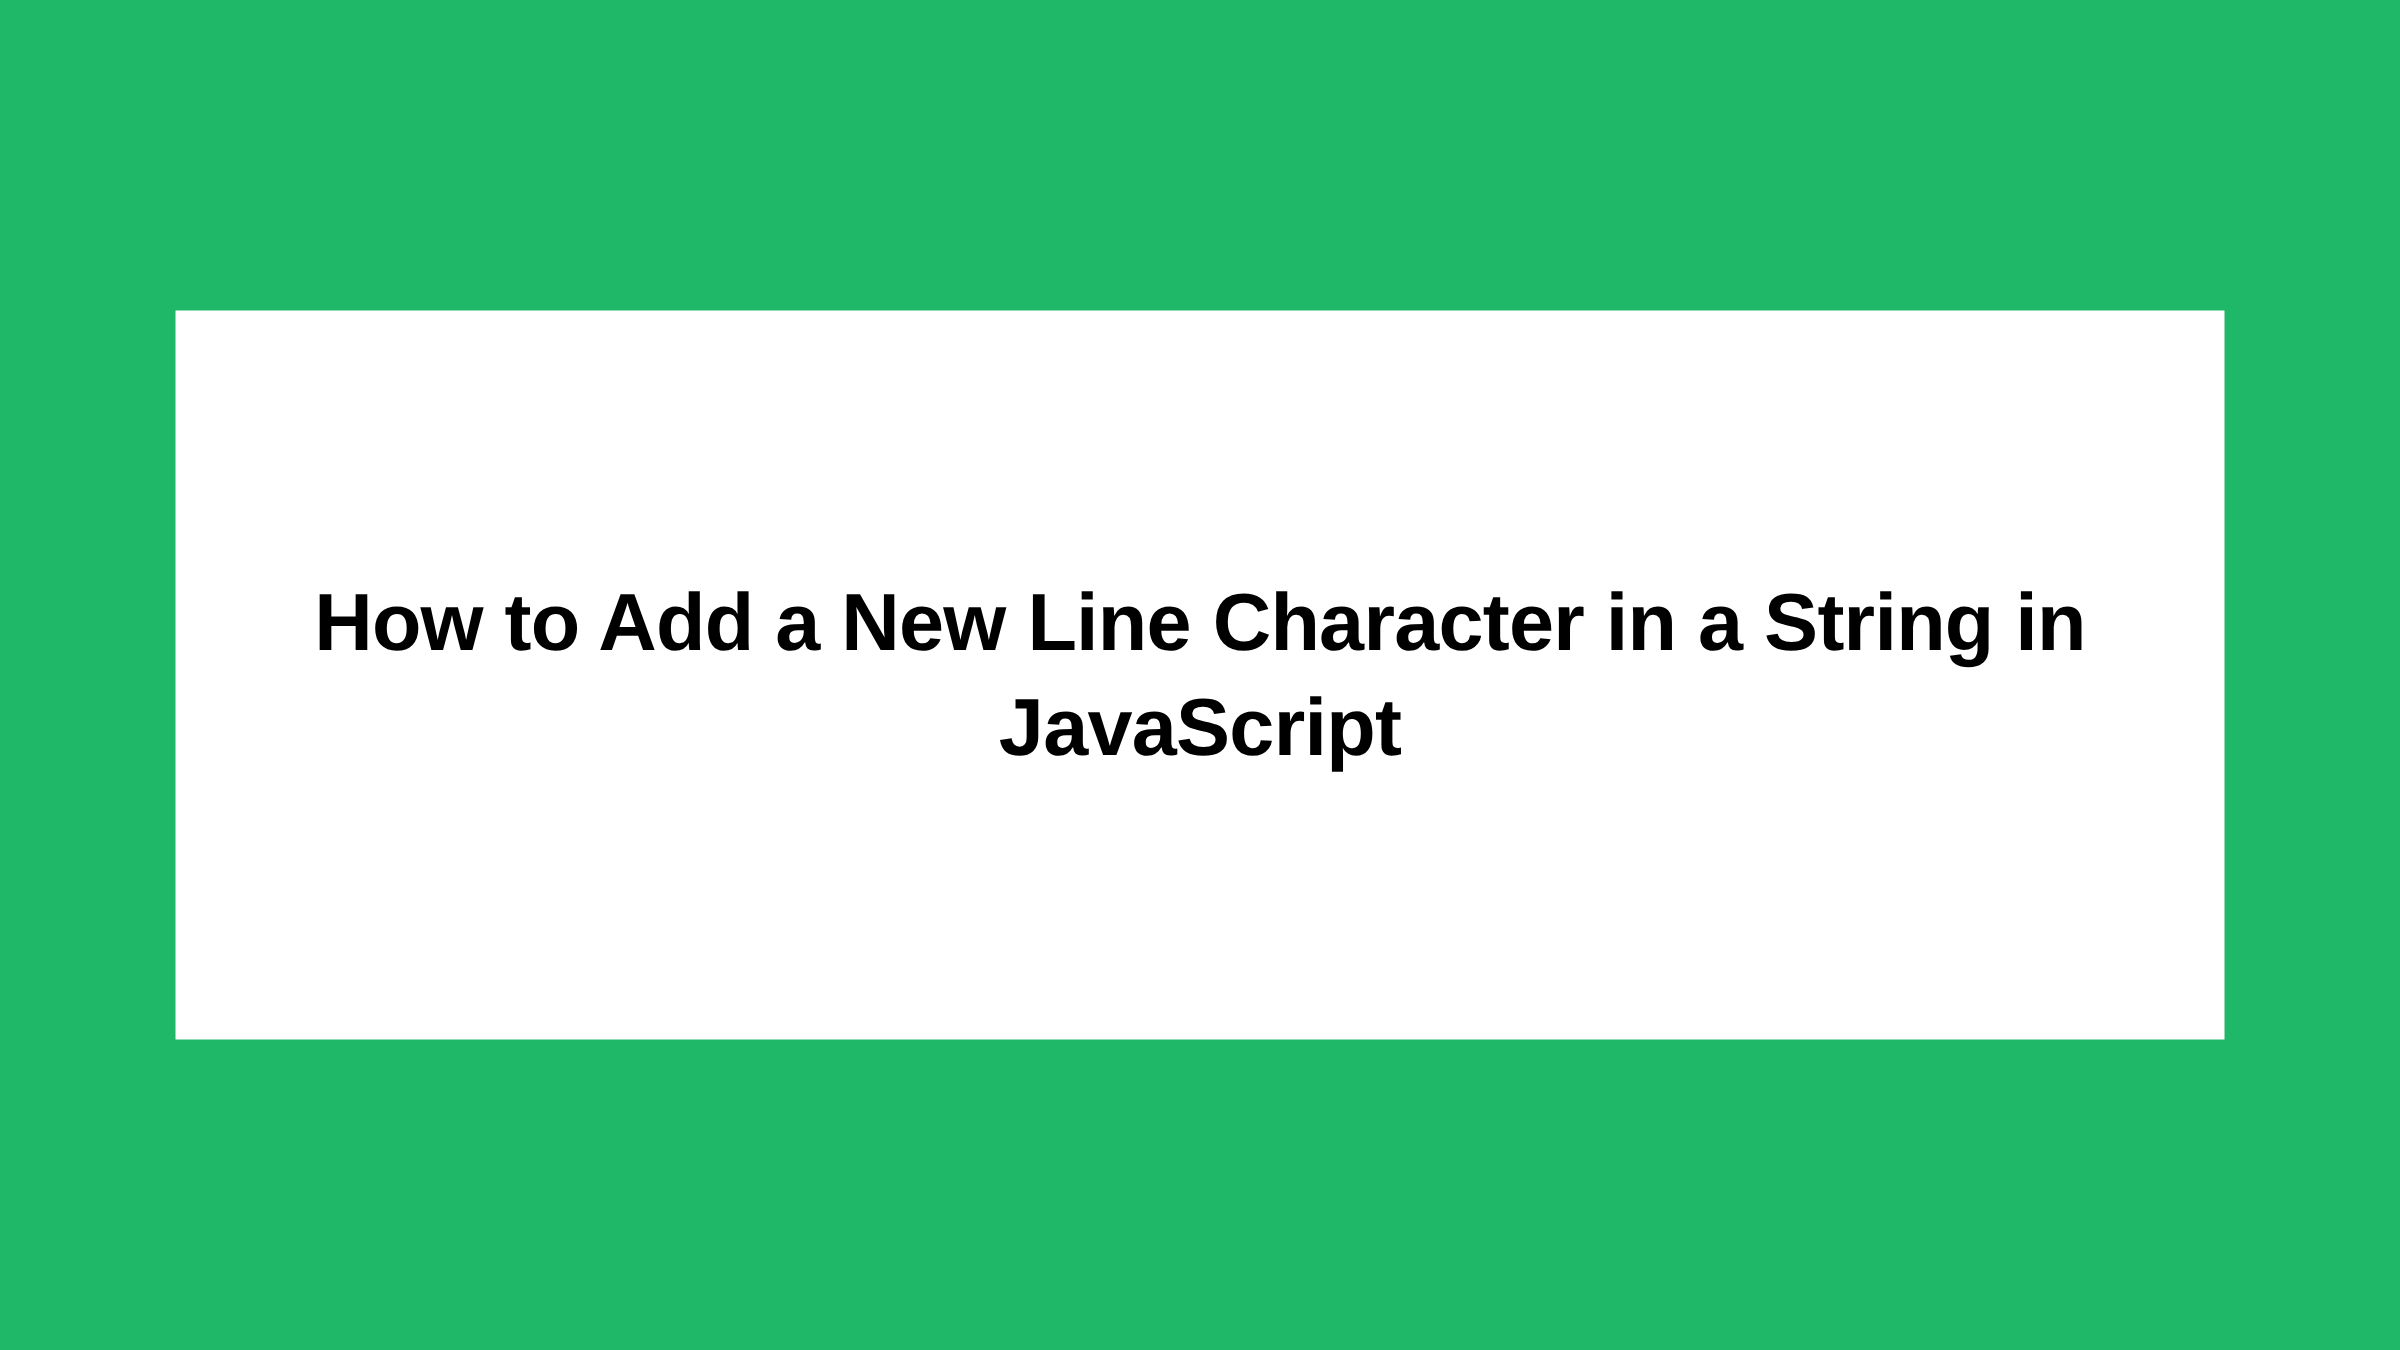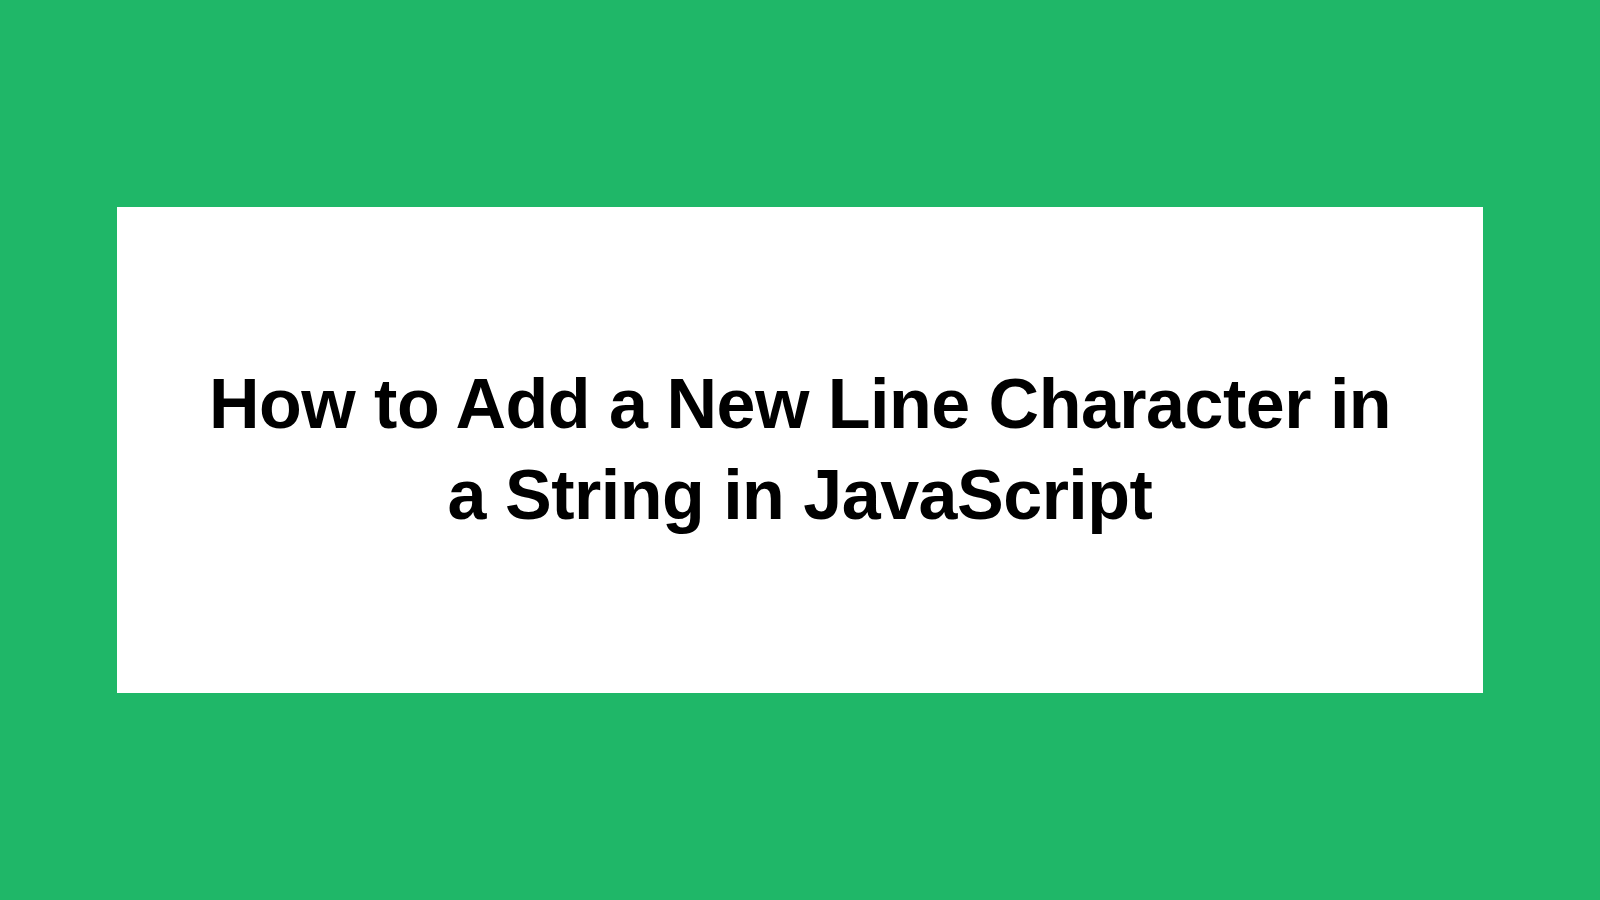--- a/index.html
+++ b/index.html
@@ -23,21 +23,21 @@
       background-color: #ffffff;
       width: 1366px;
       height: 486px;
       display: flex;
       align-items: center;
       justify-content: center;
       padding: 40px 80px;
     }
     
     .title {
-      font-size: 70px;
+      font-size: 54px;
       font-weight: 800;
       color: #000000;
       text-align: center;
       line-height: 1.3;
       letter-spacing: -0.5px;
     }
   </style>
 </head>
 <body>
 

